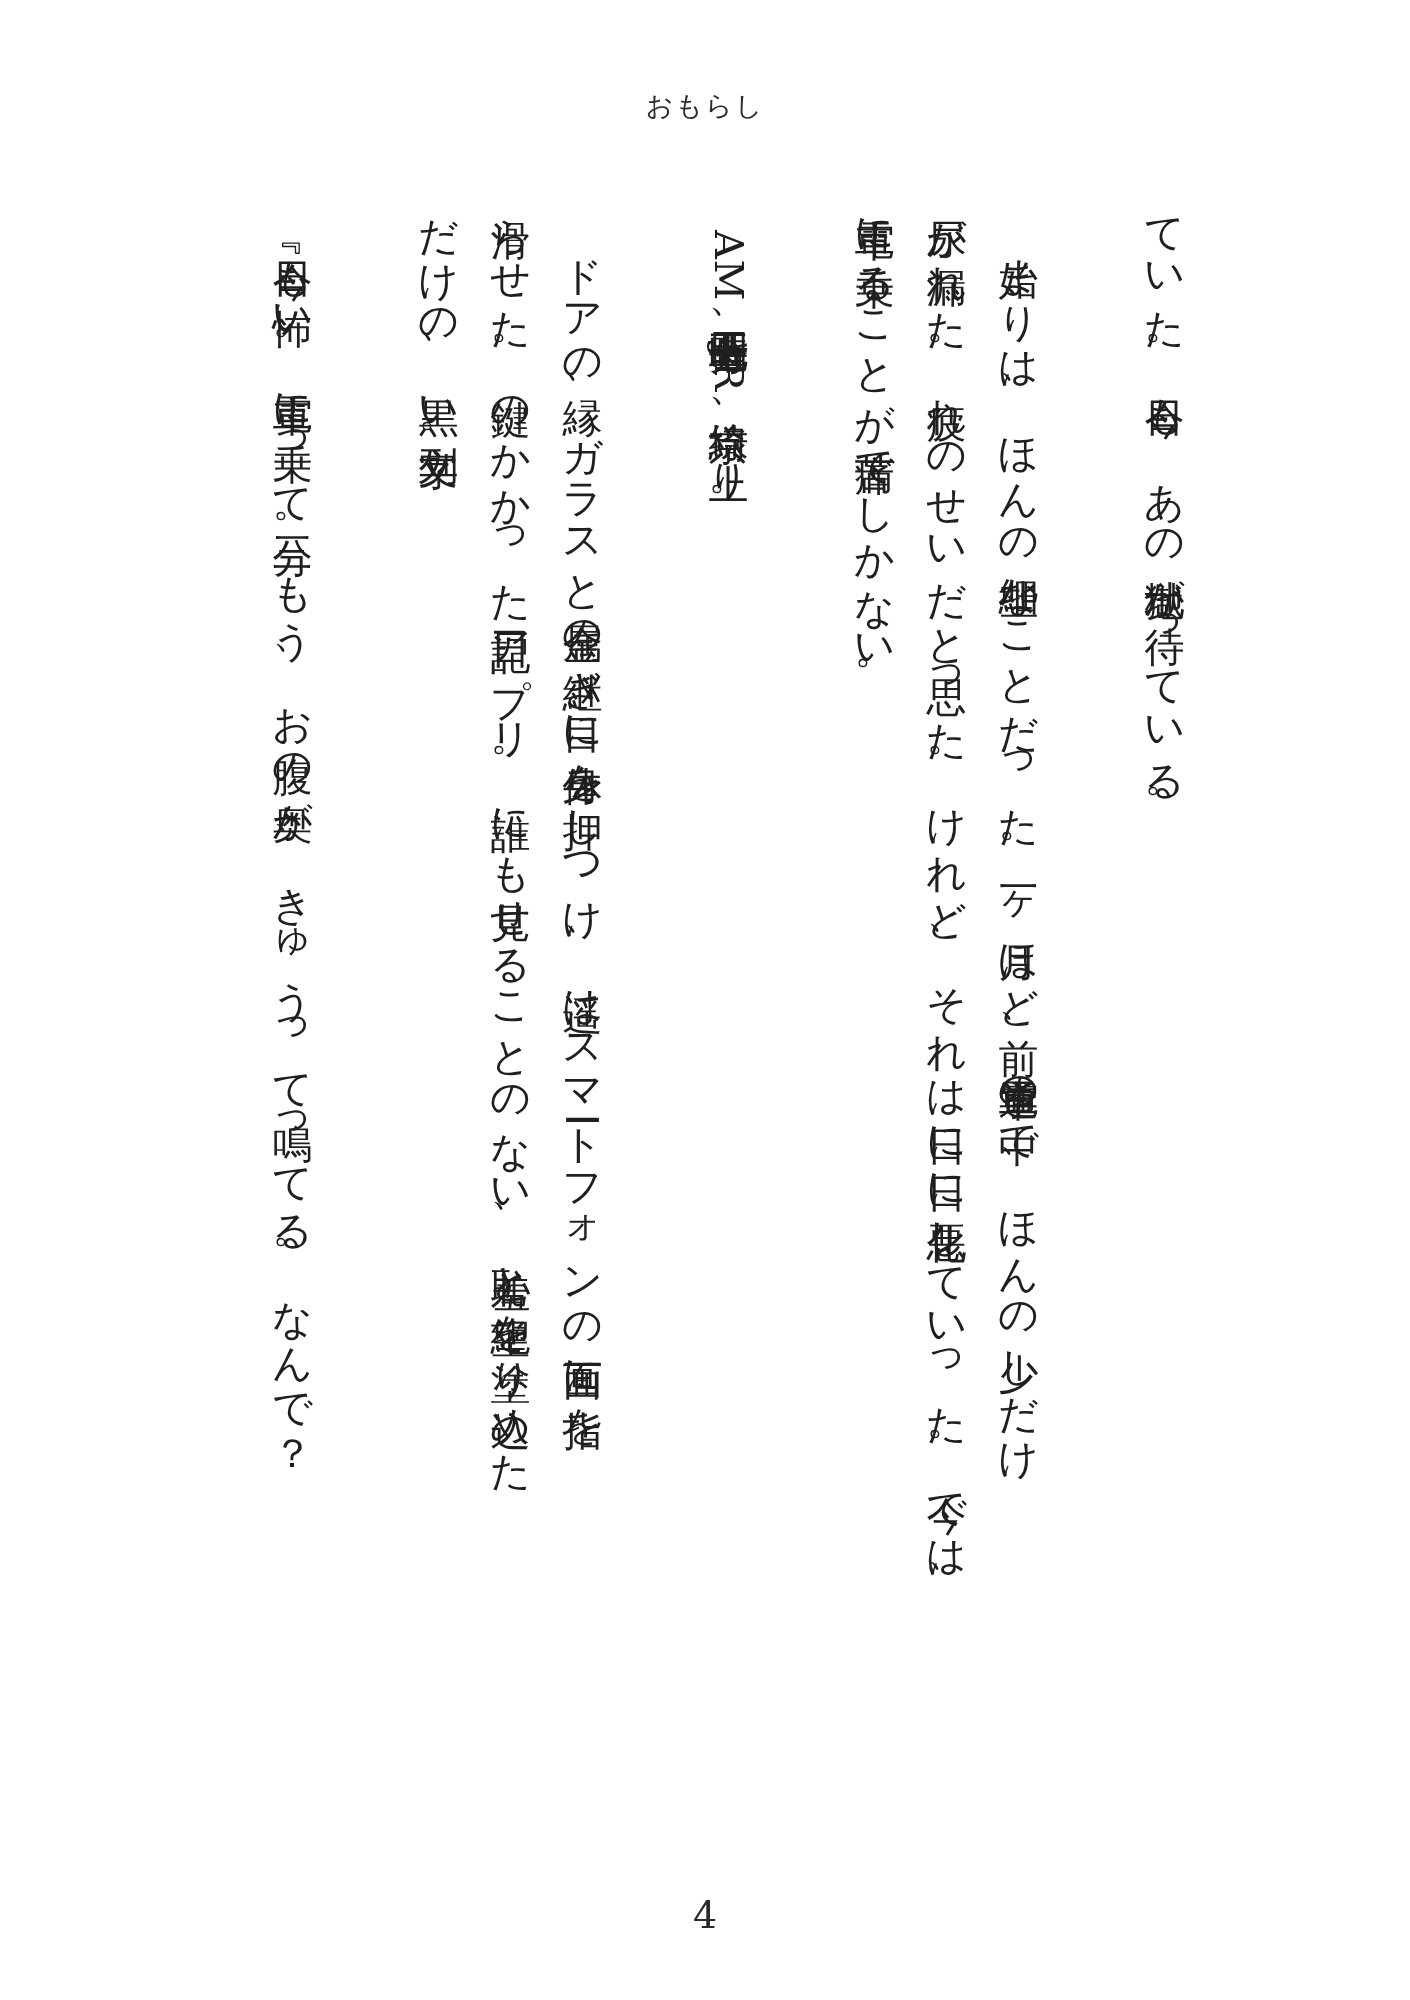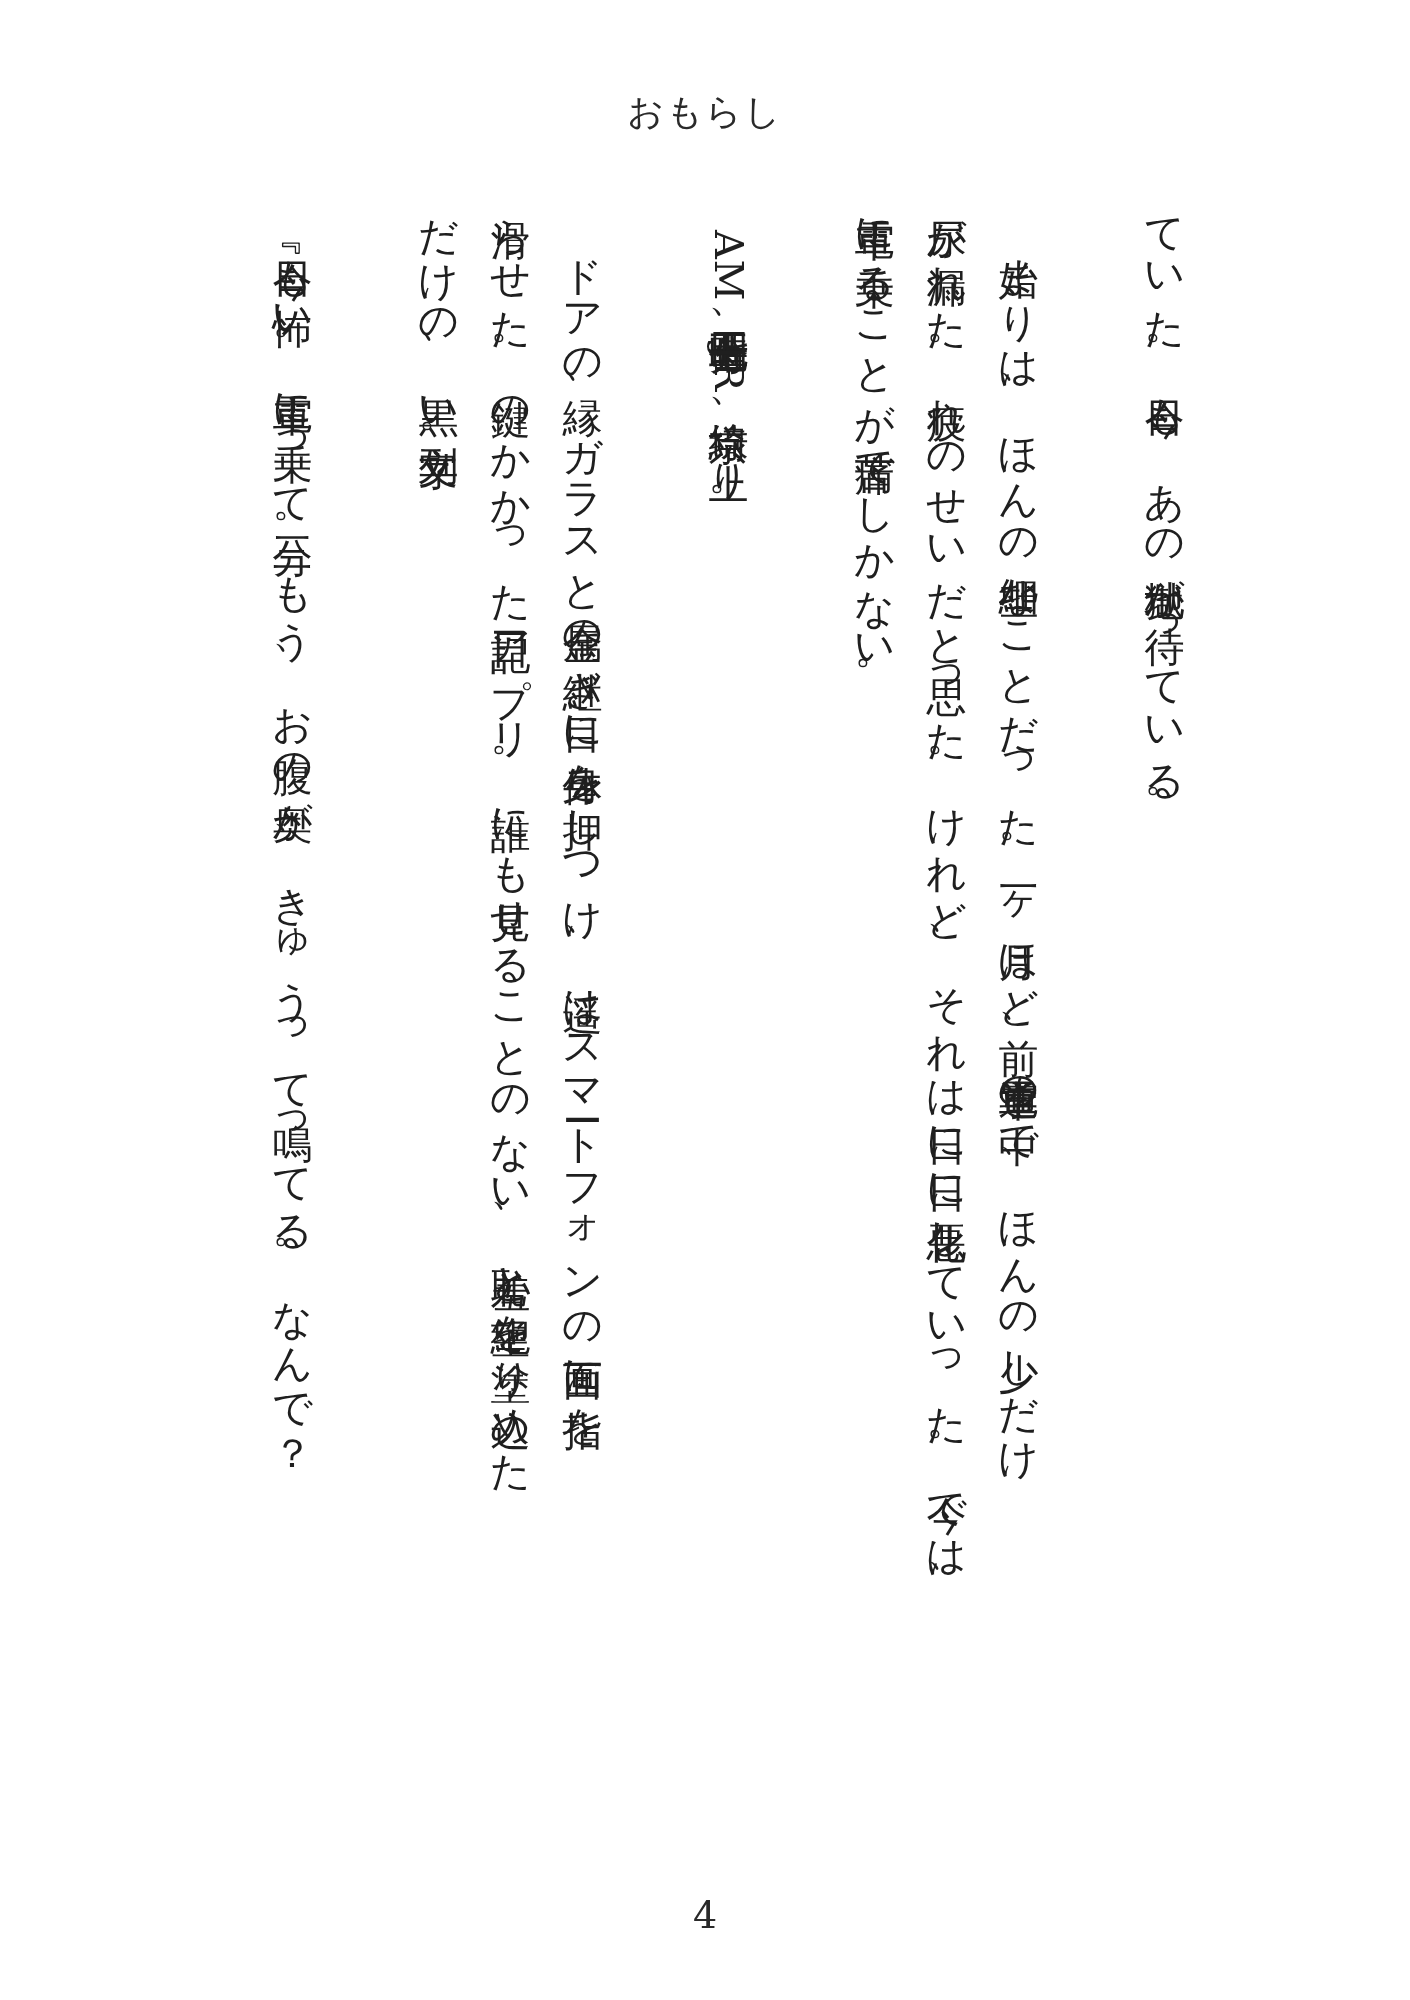--- a/index.html
+++ b/index.html
@@ -15,21 +15,21 @@
     overflow: hidden;
   }
 
   
   .running-header {
     position: absolute;
     top: 88px;
     left: 0;
     width: 100%;
     text-align: center;
-    font-size: 36px;
+    font-size: 27px;
     letter-spacing: 2px;
     color: #2a2a2a;
   }
 
   
   .text-body {
     position: absolute;
     top: 190px;
     right: 209px;
     height: 1622px;

